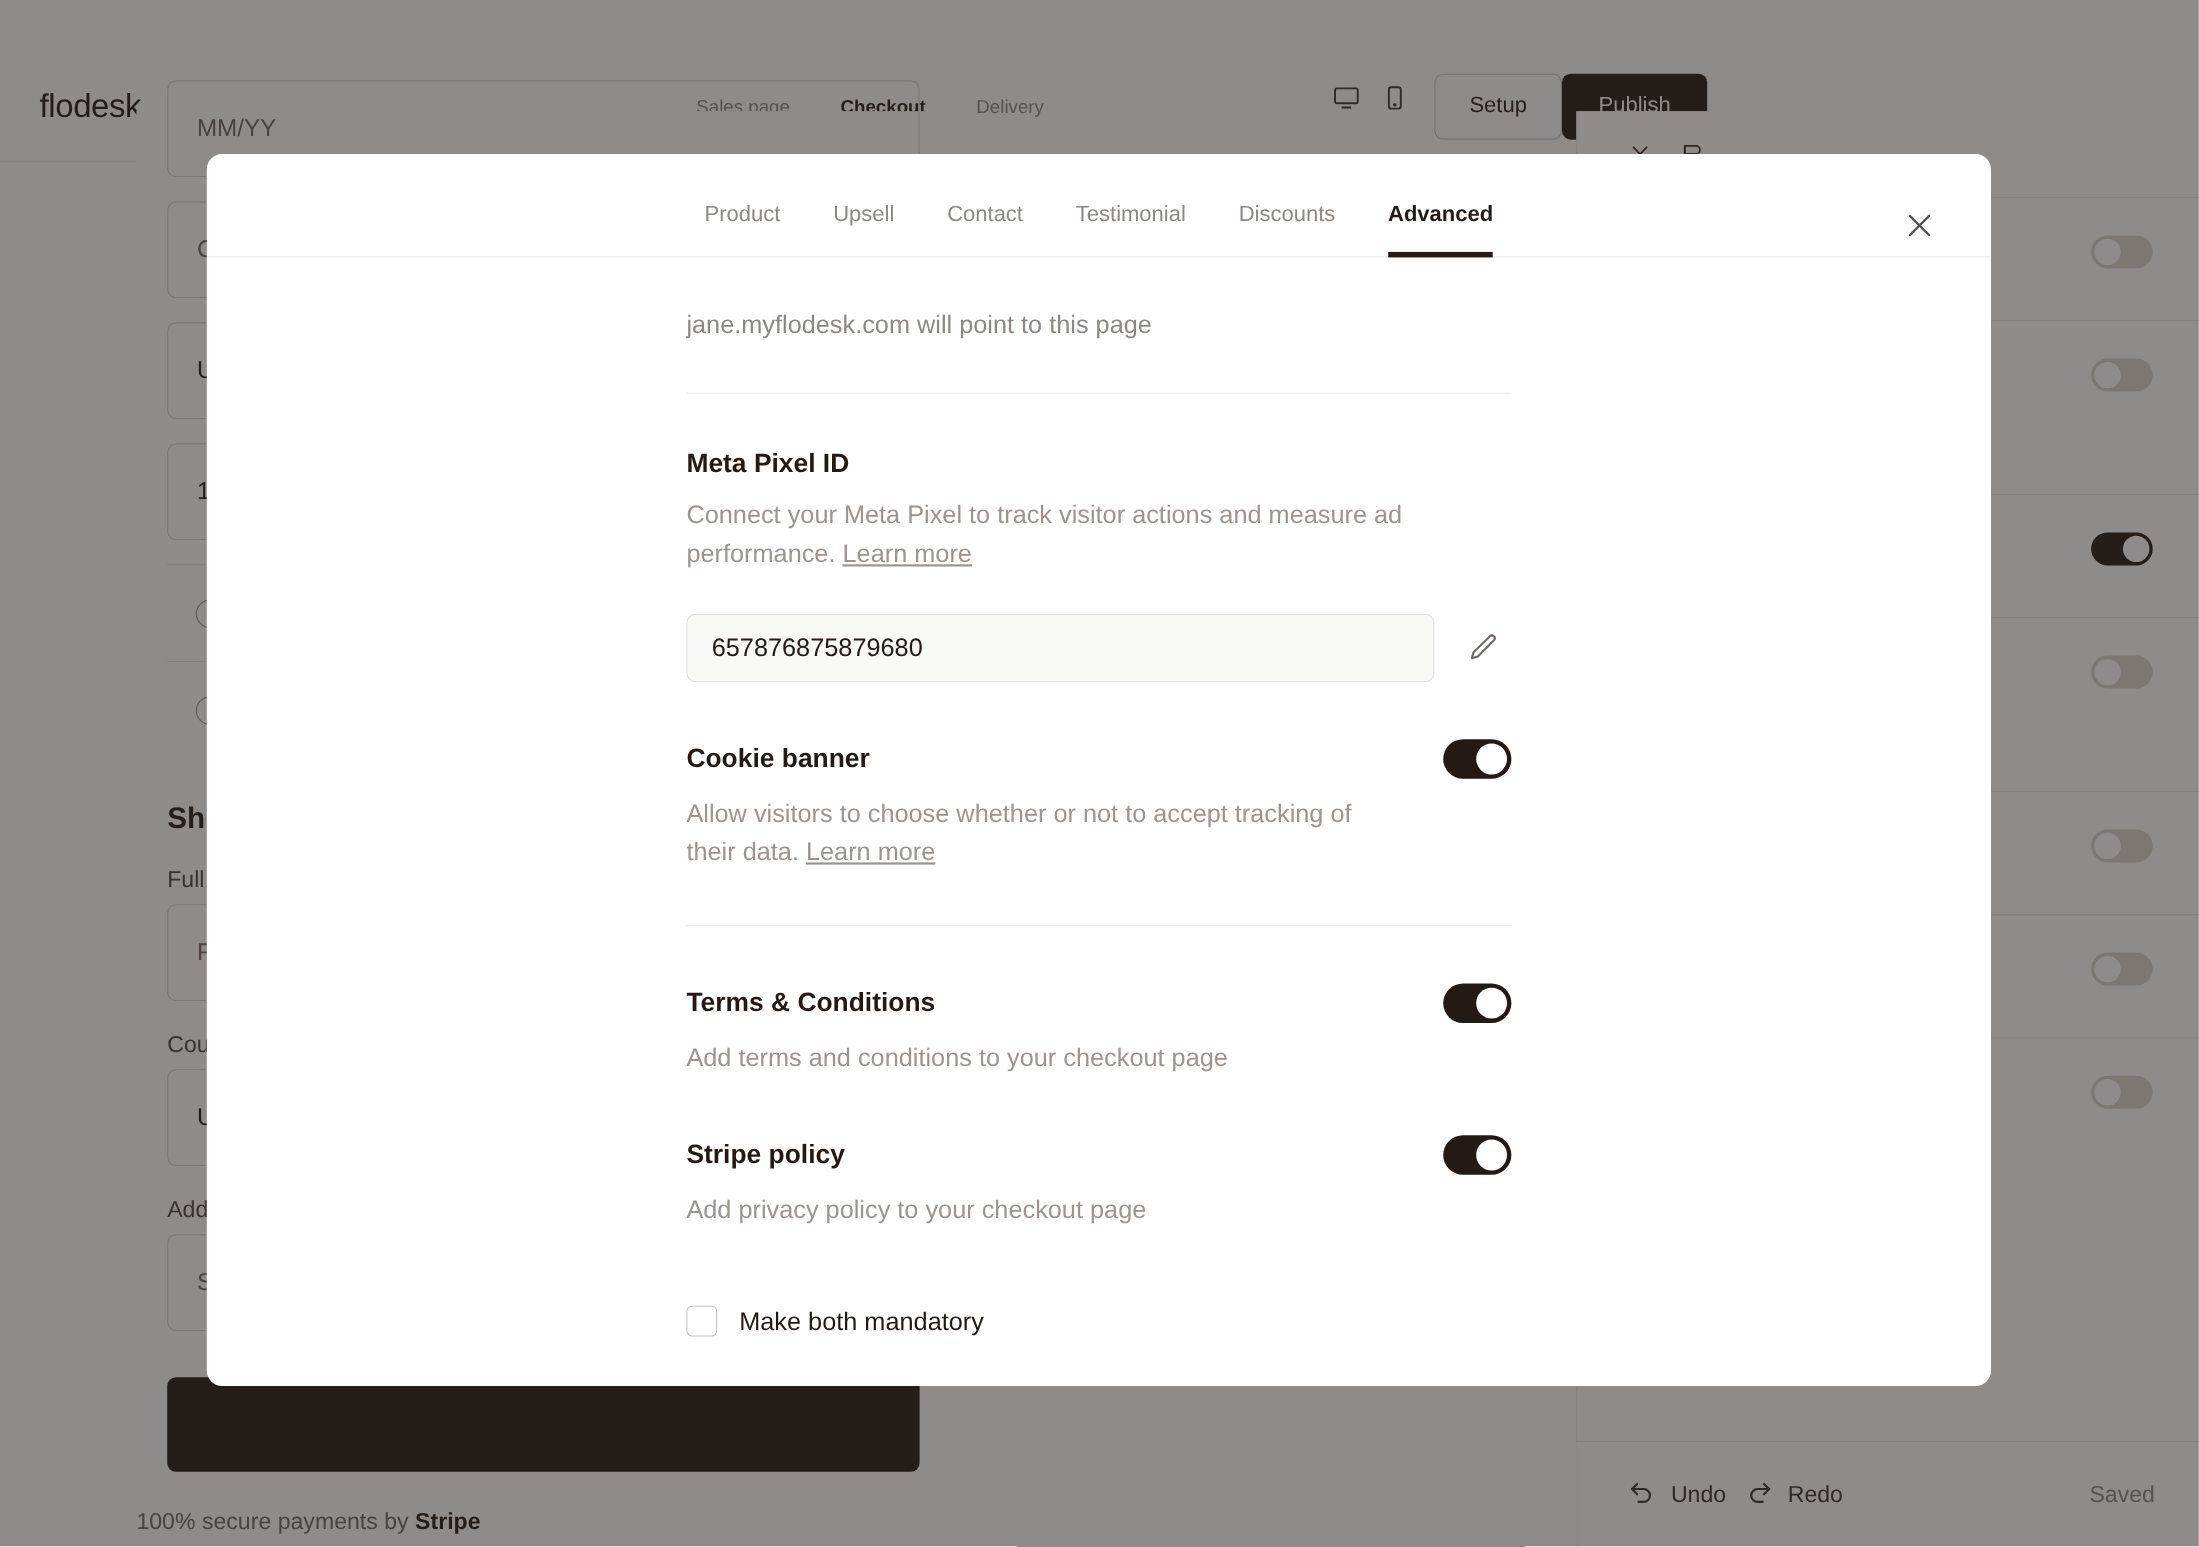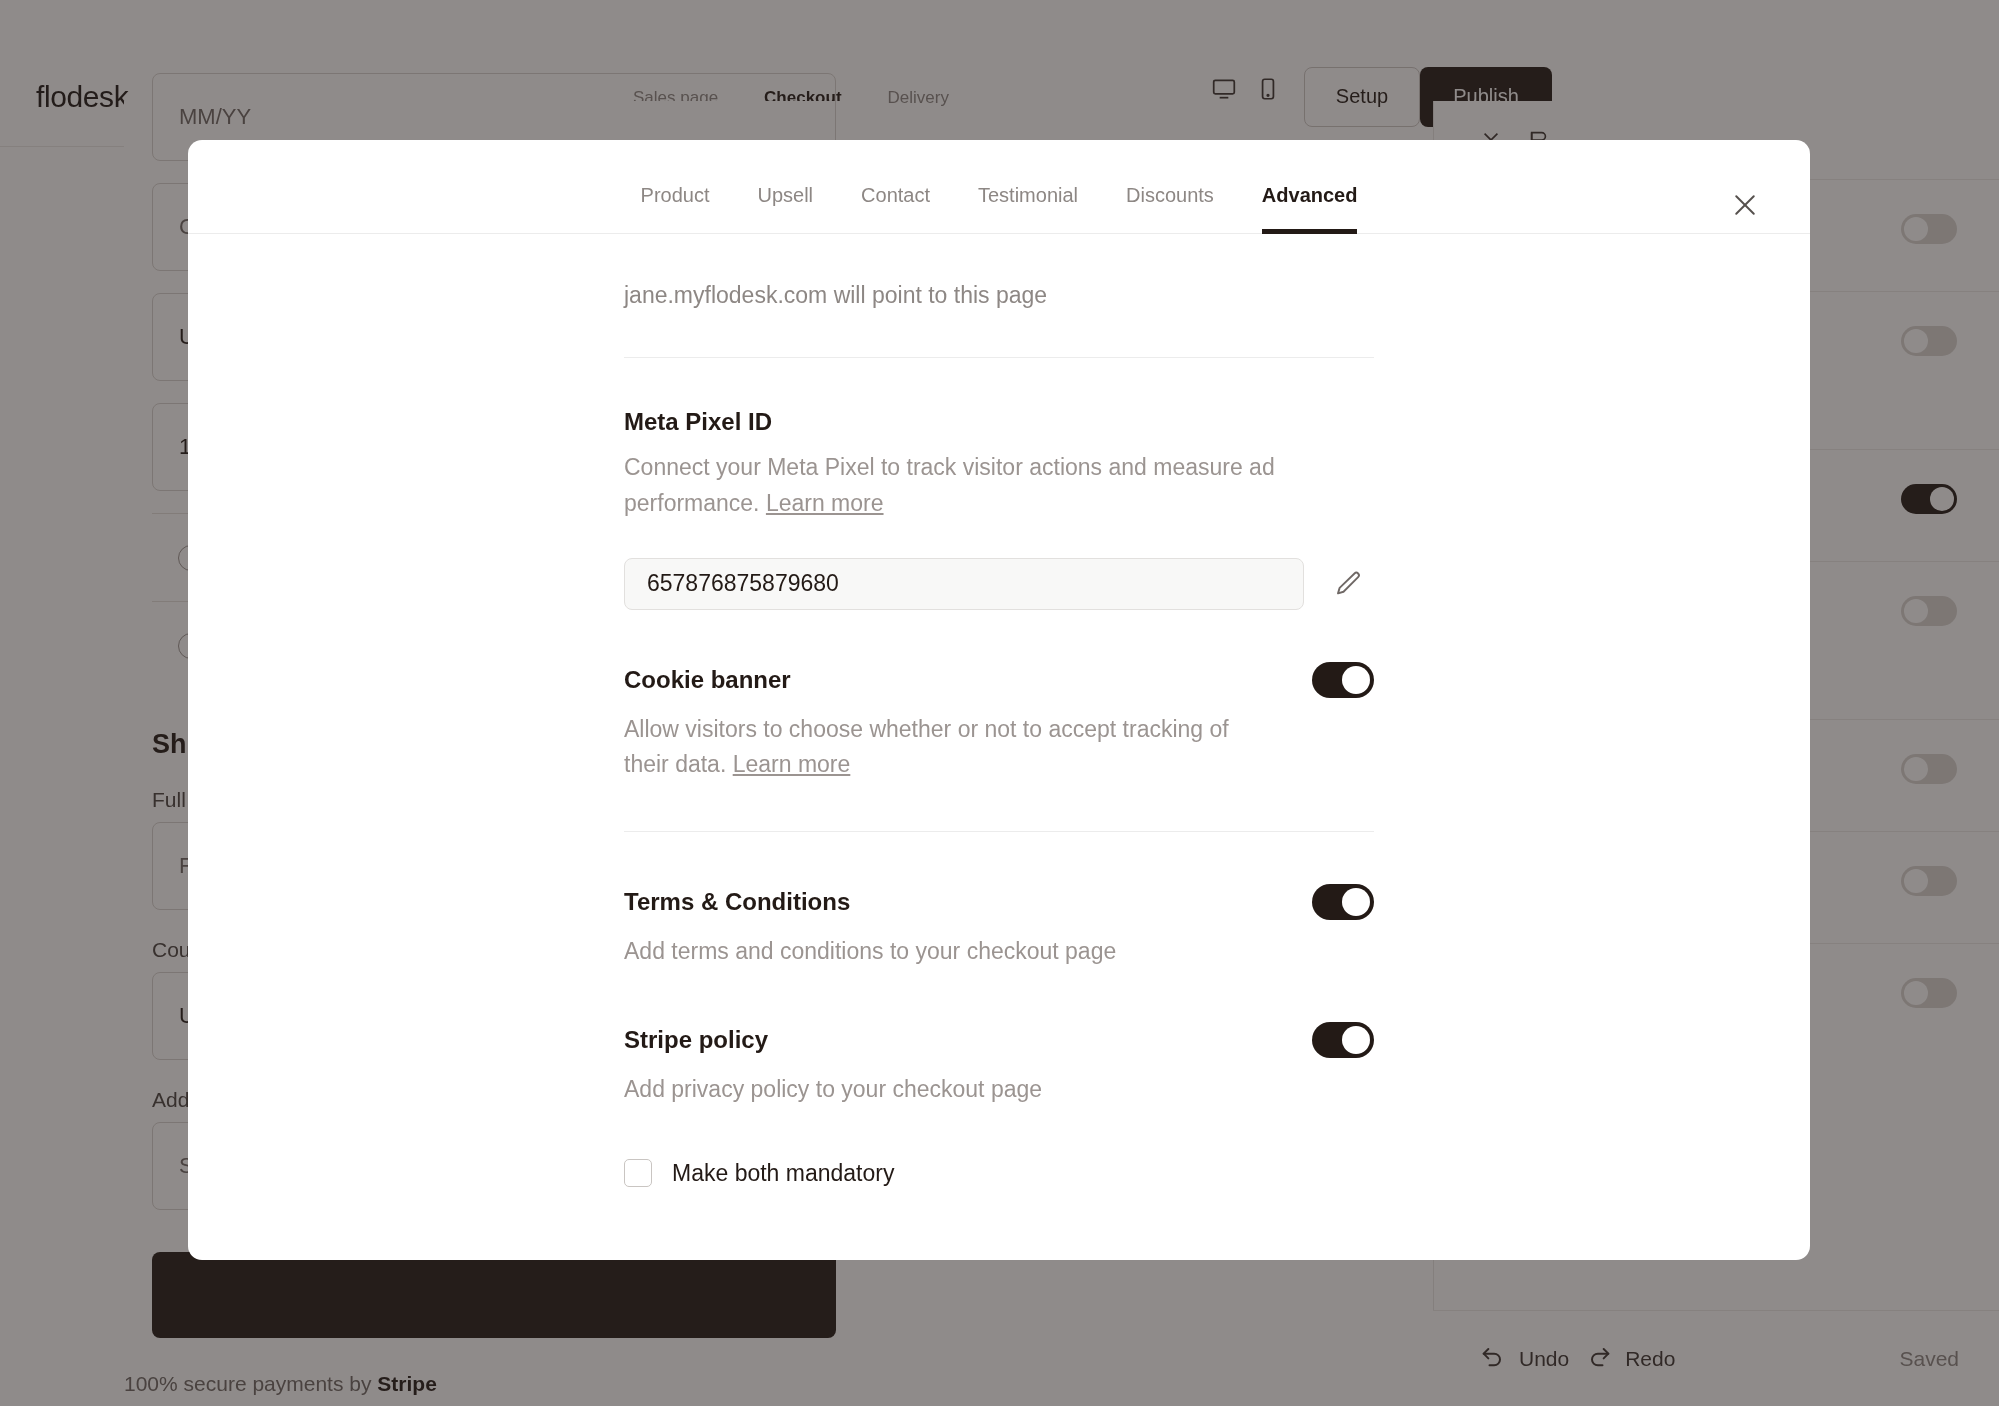--- a/index.html
+++ b/index.html
@@ -351,21 +351,21 @@
   }
 
   .field-row {
     display: flex;
     align-items: center;
     gap: 26px;
     margin-top: 36px;
   }
   .pixel-input {
     width: 680px;
-    height: 52px;
+    height: 62px;
     border: 1px solid #e2e0de;
     border-radius: 8px;
     background: #f8f8f7;
     padding: 0 22px;
     font-size: 23px;
     color: #231a16;
     font-family: "Liberation Sans", sans-serif;
   }
   .pencil {
     width: 36px; height: 36px;
@@ -404,21 +404,21 @@
   .hr2 {
     height: 1px;
     background: #ececec;
     margin: 48px 0 0 0;
   }
 
   .cb-row {
     display: flex;
     align-items: center;
     gap: 20px;
-    margin-top: 52px;
+    margin-top: 70px;
   }
   .cb-box {
     width: 28px; height: 28px;
     border: 1.6px solid #c9c5c2;
     border-radius: 5px;
     background: #fff;
     cursor: pointer;
     flex: none;
   }
   .cb-label {

